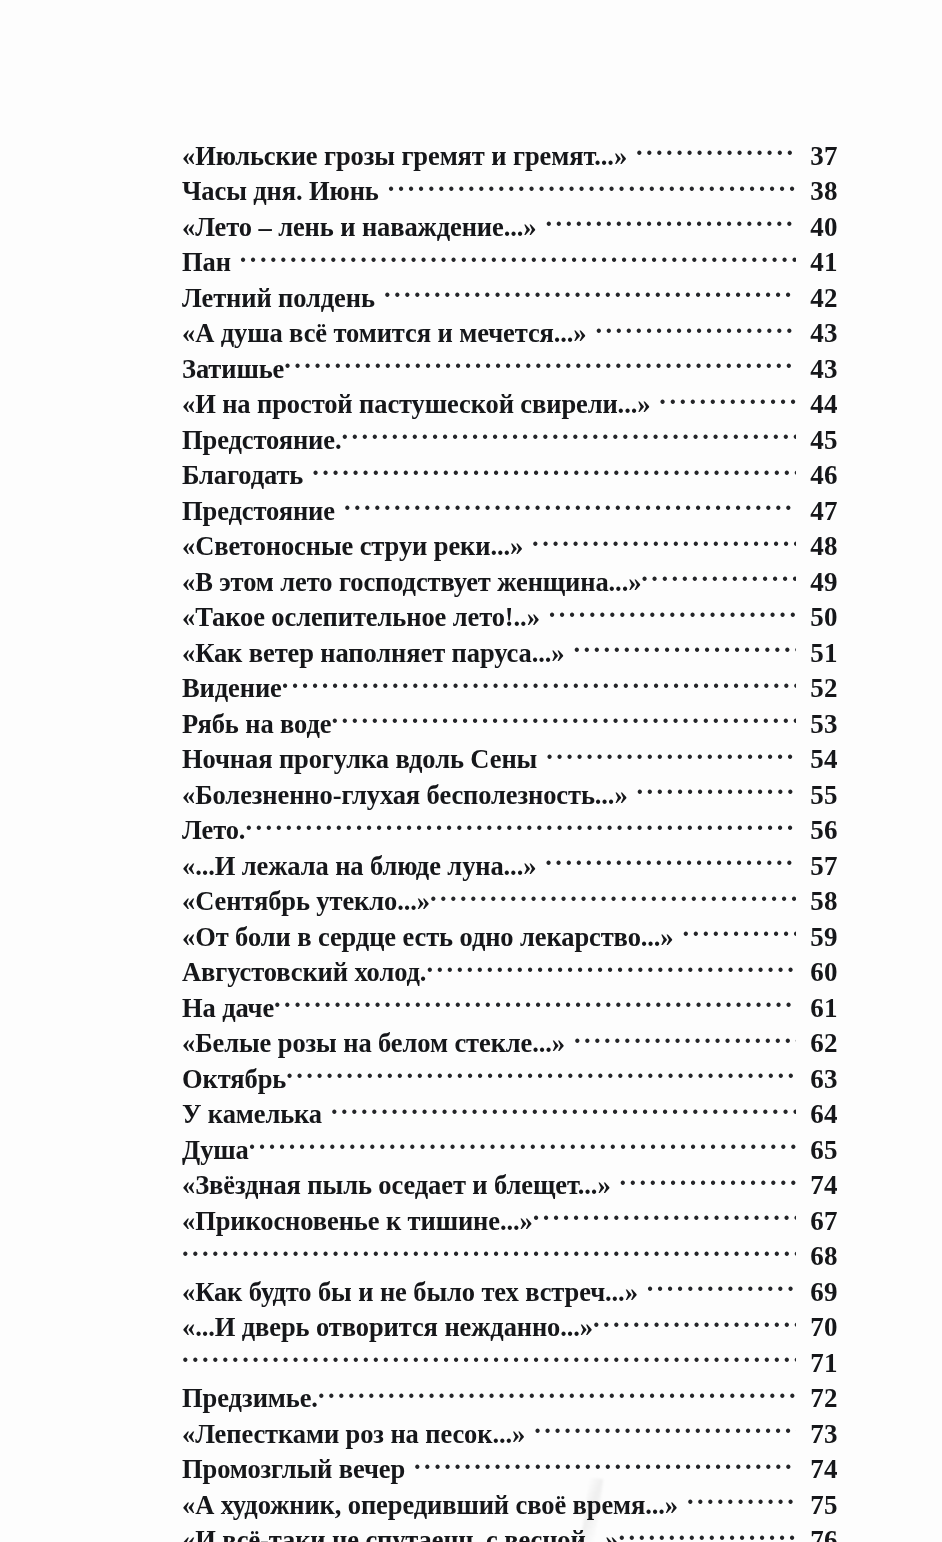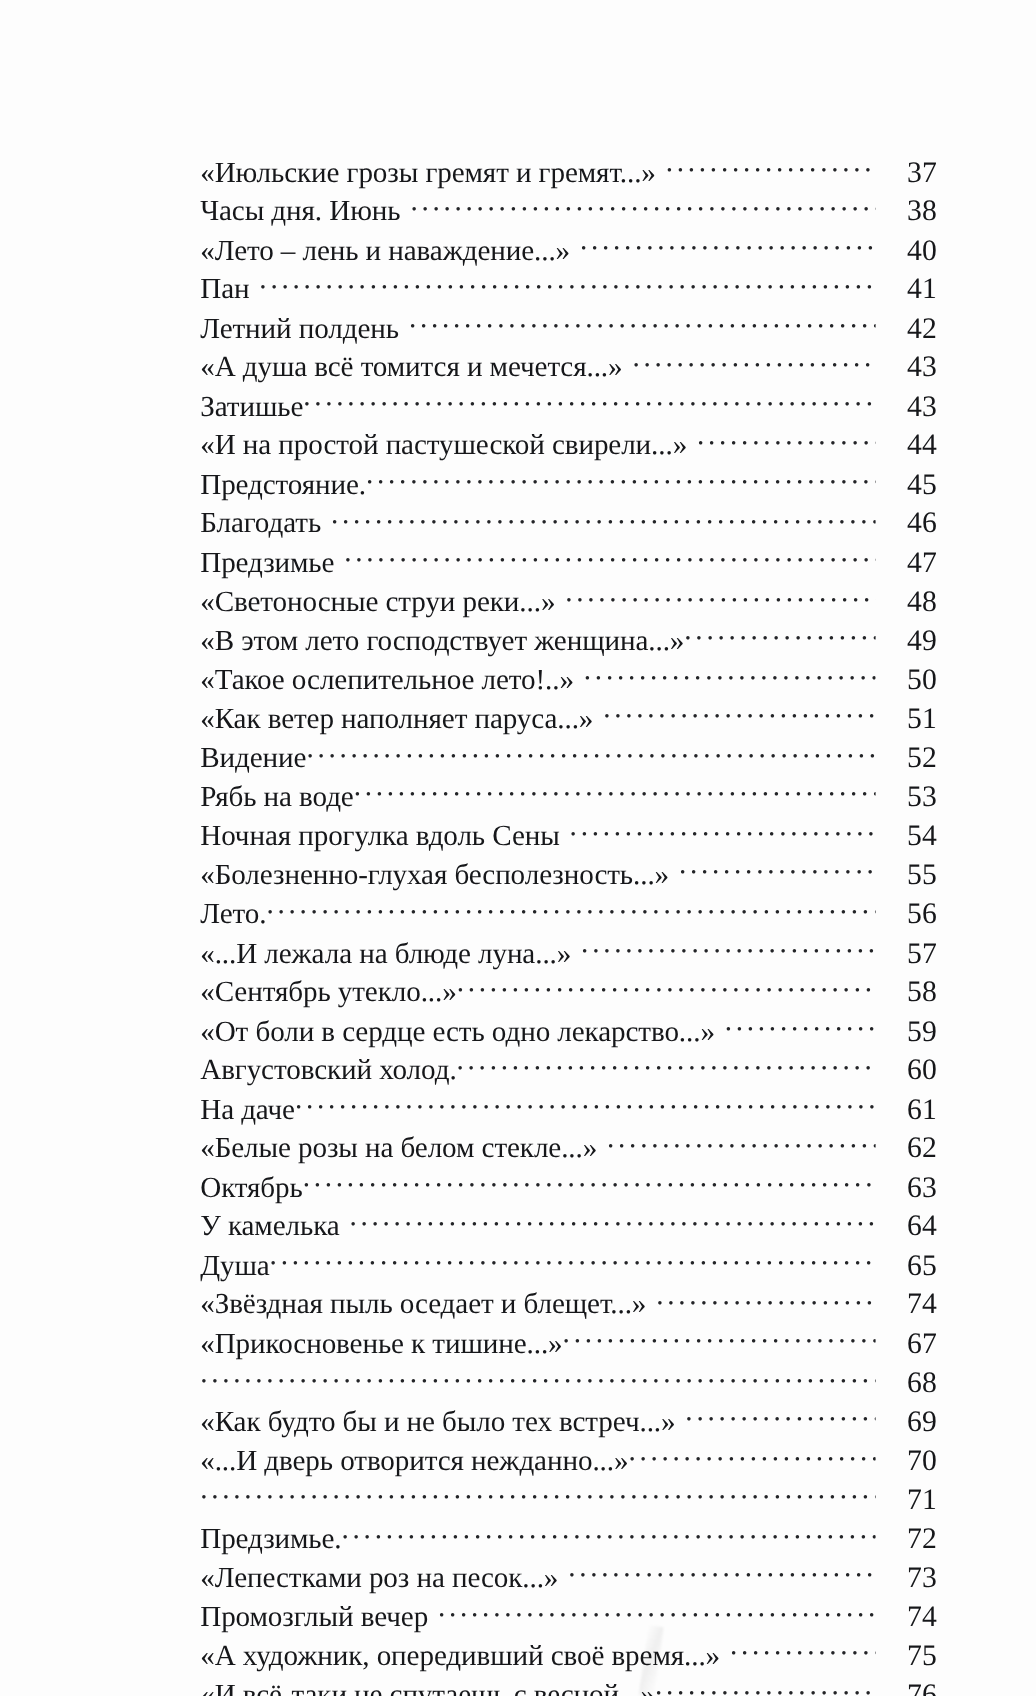--- a/index.html
+++ b/index.html
@@ -15,20 +15,21 @@
     position: relative;
   }
 
   #toc-page {
     position: absolute;
     left: 0;
     top: 0;
     width: 942px;
     height: 1542px;
     background: #fdfdfd;
+    font-weight: bold;
   }
 
   
   #scan-artifact {
     position: absolute;
     left: 585px;
     top: 1478px;
     width: 14px;
     height: 64px;
     background: linear-gradient(to bottom right,
@@ -83,21 +84,21 @@
     white-space: nowrap;
   }
 
   
   .gap-wide  .toc-leader::after { left: 9px; }
   .gap-none  .toc-leader::after { left: 0px; }
 
   .toc-page-num {
     flex: 0 0 auto;
     width: 56px;
-    text-align: right;
+    text-align: center;
     font-size: 27px;
     color: #16171a;
     letter-spacing: 0.2px;
   }
 </style>
 </head>
 <body>
 
 <div id="toc-page">
   <ul id="toc-list">
@@ -145,21 +146,21 @@
         <span class="toc-title">Предстояние.</span>
         <span class="toc-leader"></span>
         <span class="toc-page-num">45</span>
       </li>
       <li class="toc-entry gap-wide">
         <span class="toc-title">Благодать</span>
         <span class="toc-leader"></span>
         <span class="toc-page-num">46</span>
       </li>
       <li class="toc-entry gap-wide">
-        <span class="toc-title">Предзимье</span>
+        <span class="toc-title">Предстояние</span>
         <span class="toc-leader"></span>
         <span class="toc-page-num">47</span>
       </li>
       <li class="toc-entry gap-wide">
         <span class="toc-title">«Светоносные струи реки...»</span>
         <span class="toc-leader"></span>
         <span class="toc-page-num">48</span>
       </li>
       <li class="toc-entry gap-none">
         <span class="toc-title">«В этом лето господствует женщина...»</span>

